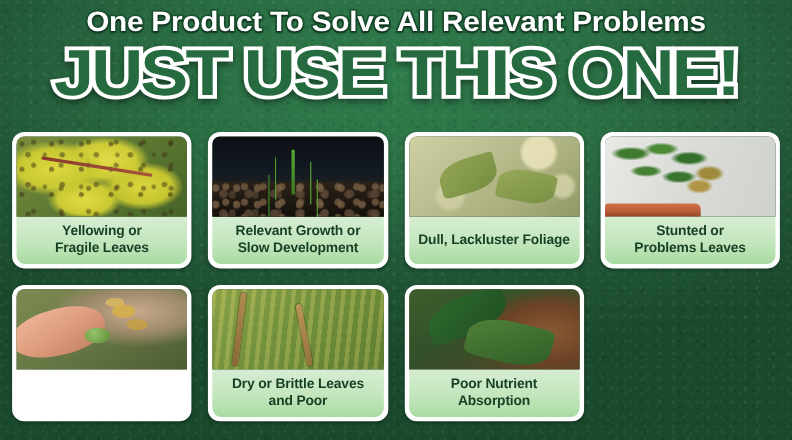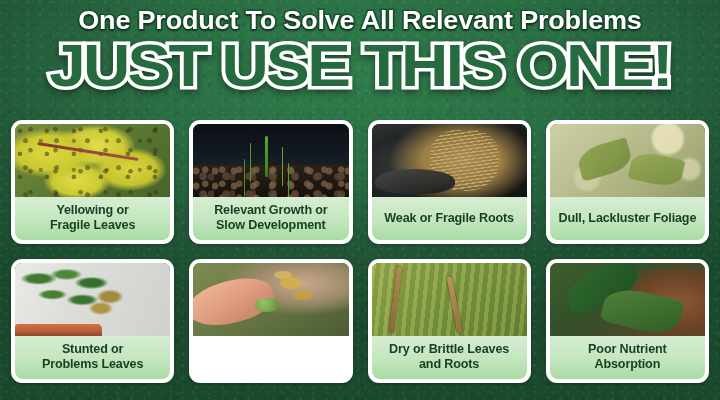--- a/index.html
+++ b/index.html
@@ -382,28 +382,20 @@
 
     <div class="card">
       <div class="card-photo">
           <div class="ph ph-seedling"></div>
         </div>
       <div class="card-label">
         <span><span>Relevant Growth or</span><br><span>Slow Development</span></span>
       </div>
     </div>
 
-    <div class="card">
-      <div class="card-photo">
-          <div class="ph ph-roots"></div>
-        </div>
-      <div class="card-label">
-        <span>Weak or Fragile Roots</span>
-      </div>
-    </div>
 
     <div class="card">
       <div class="card-photo">
           <div class="ph ph-dull"></div>
         </div>
       <div class="card-label">
         <span>Dull, Lackluster Foliage</span>
       </div>
     </div>
 
@@ -420,21 +412,21 @@
       <div class="card-photo">
           <div class="ph ph-fruit"></div>
         </div>
     </div>
 
     <div class="card">
       <div class="card-photo">
           <div class="ph ph-brittle"></div>
         </div>
       <div class="card-label">
-        <span><span>Dry or Brittle Leaves</span><br><span>and Roots</span></span>
+        <span><span>Dry or Brittle Leaves</span><br><span>and Poor</span></span>
       </div>
     </div>
 
     <div class="card">
       <div class="card-photo">
           <div class="ph ph-nutrient"></div>
         </div>
       <div class="card-label">
         <span><span>Poor Nutrient</span><br><span>Absorption</span></span>
       </div>

